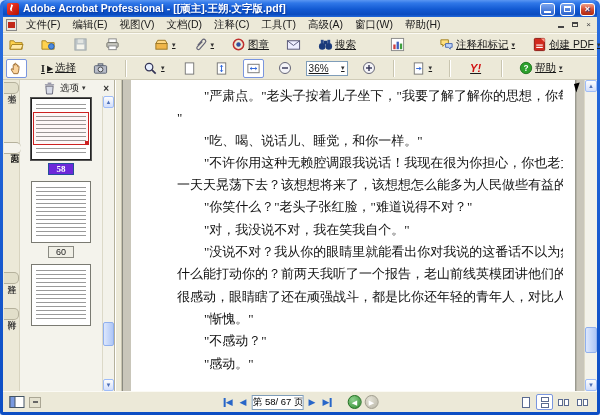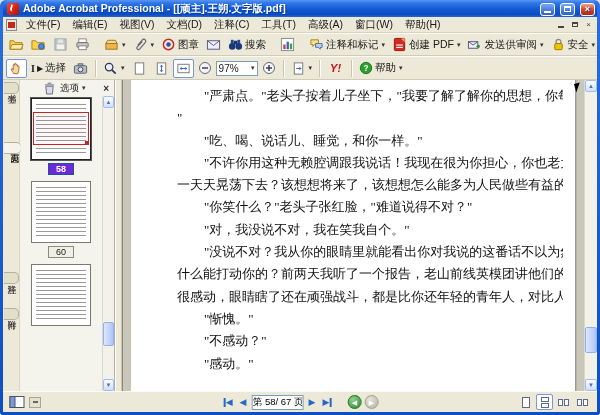--- a/index.html
+++ b/index.html
@@ -33,22 +33,22 @@
     color:#1a1a1a;padding:0 2px;border-bottom:1px solid #d8d4c0;}
   .pdf-ico{width:11px;height:12px;background:#e8e6e0;border:1px solid #888;position:relative;margin:0 3px 0 1px;}
   .pdf-ico::after{content:"";position:absolute;inset:2px 1px;background:#c22818;}
   .menu-item{padding:14px 6px;white-space:nowrap;}
   .menubar-spacer{flex:1;}
   .mdibtn{width:13px;height:11px;display:flex;align-items:center;justify-content:center;margin-left:1px;
     color:#444;font-size:8px;line-height:1;}
   .mdibtn .mbar{width:6px;height:2px;background:#444;margin-top:5px;}
   .mdibtn .mbox{width:6px;height:5px;border:1px solid #444;border-top-width:2px;}
   
-  .toolbar{background:#ece9d8;display:flex;align-items:center;padding:1px 3px;gap:1px;
-    border-top:1px solid #fbfaf4;border-bottom:1px solid #d0ccb8;font-size:10.5px;color:#1a1a1a;}
+  .toolbar{background:#ece9d8;display:flex;align-items:center;padding:1px 3px;gap:11px;
+    border-top:1px solid #fbfaf4;border-bottom:1px solid #d0ccb8;font-size:10.5px;color:#1a1a1a;text-decoration:underline;}
   .tb1{height:23px;}
   .tb2{height:24px;}
   .tbtn{display:flex;align-items:center;gap:2px;padding:1px 2px;border:1px solid transparent;
     border-radius:2px;white-space:nowrap;}
   .tbtn.pressed{background:#fff;border-color:#7a96df;}
   .tbtn svg{display:block;}
   .caret{font-size:7px;color:#333;margin-left:1px;}
   .sep{width:1px;height:17px;background:#c9c5b0;margin:0 3px;box-shadow:1px 0 0 #fff;}
   .yahoo{color:#d01010;font-weight:bold;font-style:italic;font-size:11px;padding:0 3px;}
   .ztext{font-weight:normal;}
@@ -74,21 +74,21 @@
   .thumbwrap{display:flex;flex-direction:column;align-items:center;flex:0 0 auto;}
   .thumb{width:60px;height:62px;background:#fff;border:1px solid #7a7a72;position:relative;margin-top:2px;}
   .thumbwrap.selected .thumb{border-color:#222;box-shadow:0 0 0 1px #555;}
   .thumb .tlines{position:absolute;inset:5px 4px;background:repeating-linear-gradient(180deg,#9a9a9a 0 1px,transparent 1px 4px);}
   .thumb .viewbox{display:none;}
   .thumbwrap.has-viewbox .viewbox{display:block;position:absolute;left:1px;right:1px;top:13px;height:33px;
     border:1px solid #cc2222;background:rgba(200,40,40,0.04);}
   .thumbwrap.has-viewbox .viewbox::after{content:"";position:absolute;right:-1px;bottom:-1px;width:4px;height:4px;background:#cc2222;}
   .tlabel{min-width:26px;height:12px;margin:3px 0 4px 0;border:1px solid #8a8a82;background:#f0efe6;
     color:#222;font-size:9px;display:flex;align-items:center;justify-content:center;padding:0 2px;}
-  .thumbwrap.selected .tlabel{background:#6d28d9;color:#fff;border-color:#24509a;font-weight:bold;}
+  .thumbwrap.selected .tlabel{background:#6d28d9;color:#fff;border-color:#24509a;font-weight:bold;font-family:Liberation Serif, serif;}
   
   .sb{position:absolute;width:12px;background:#f3f2ea;border-left:1px solid #dcd9c8;}
   .sb .sbtn{position:absolute;left:0;right:0;height:12px;background:linear-gradient(180deg,#fdfdfd,#d2defb);
     border:1px solid #9ebcf8;border-radius:2px;color:#4d6fb8;font-size:6px;line-height:10px;text-align:center;}
   .sb .sthumb{position:absolute;left:0;right:0;background:linear-gradient(90deg,#dce7fd,#aec6f6);
     border:1px solid #90b0ee;border-radius:2px;}
   .panel-sb{top:16px;bottom:0;right:0;}
   
   .splitter{width:7px;flex:0 0 auto;background:#ece9d8;border-left:1px solid #fff;border-right:1px solid #c8c4b0;}
   
@@ -334,21 +334,21 @@
           <path d="M4.5 8h7M4.5 8l1.6-1.4M4.5 8l1.6 1.4M11.5 8L9.9 6.6M11.5 8l-1.6 1.4" stroke="#2a62d8" fill="none"></path>
         </svg>
     </div>
     <div class="tbtn">
       <svg width="14" height="14" viewBox="0 0 14 14">
           <circle cx="7" cy="7" r="5.5" fill="#f4f4f8" stroke="#667"></circle>
           <rect x="4" y="6.3" width="6" height="1.4" fill="#335"></rect>
         </svg>
     </div>
     <div class="zoombox">
-      <span>97%</span>
+      <span>36%</span>
       <span class="caret">▾</span>
     </div>
     <div class="tbtn">
       <svg width="14" height="14" viewBox="0 0 14 14">
           <circle cx="7" cy="7" r="5.5" fill="#f4f4f8" stroke="#667"></circle>
           <rect x="4" y="6.3" width="6" height="1.4" fill="#335"></rect>
           <rect x="6.3" y="4" width="1.4" height="6" fill="#335"></rect>
         </svg>
     </div>
     <div class="sep"></div>

